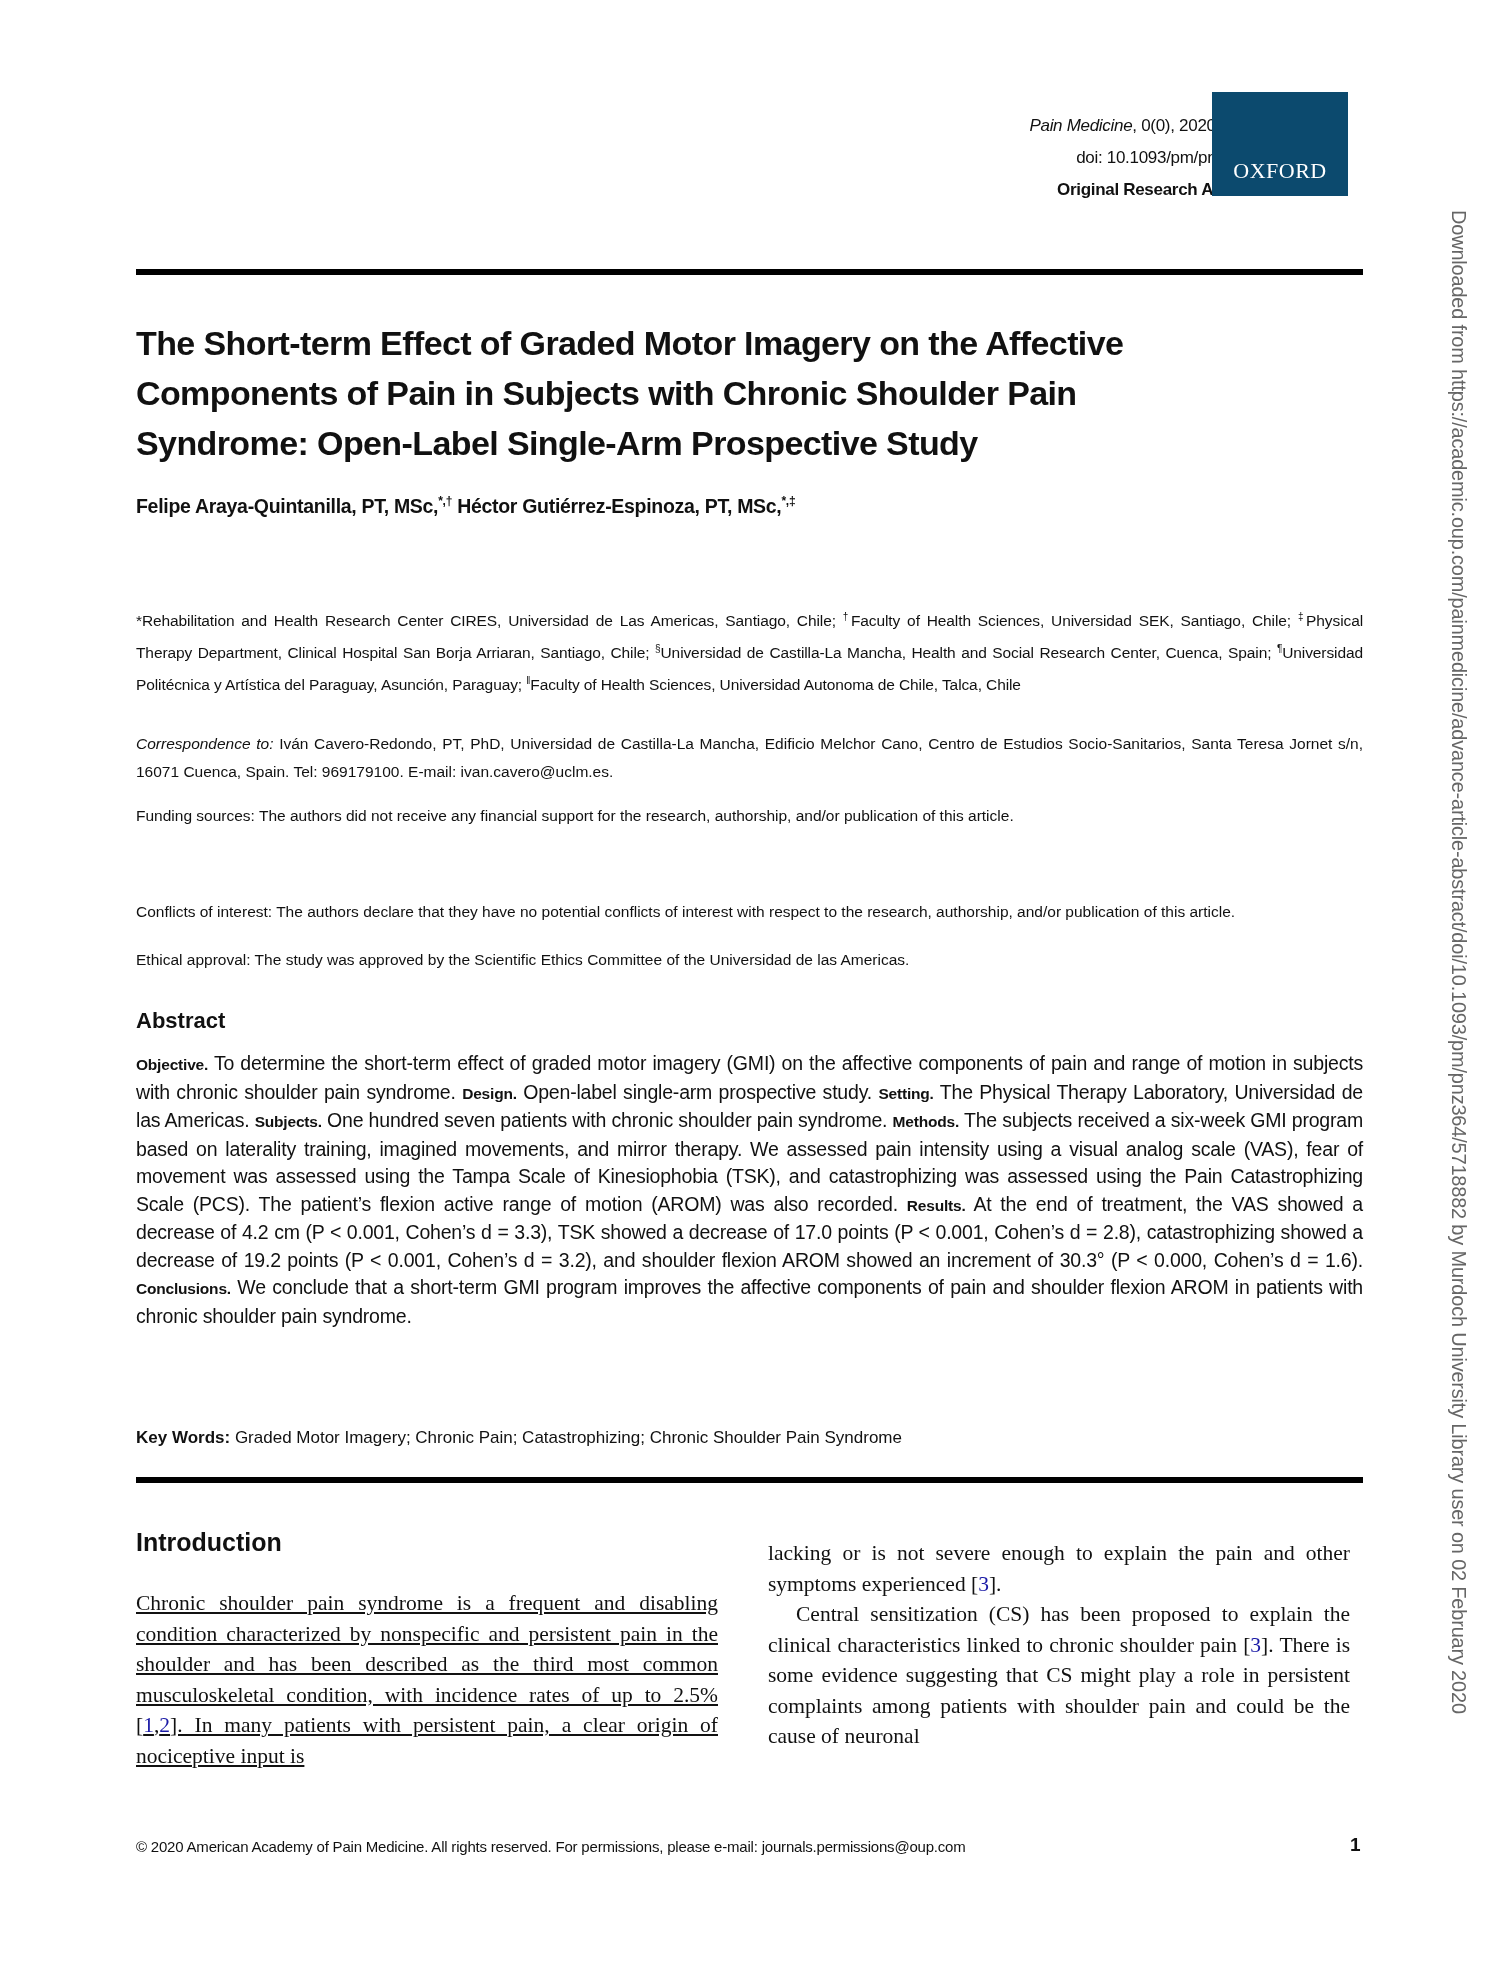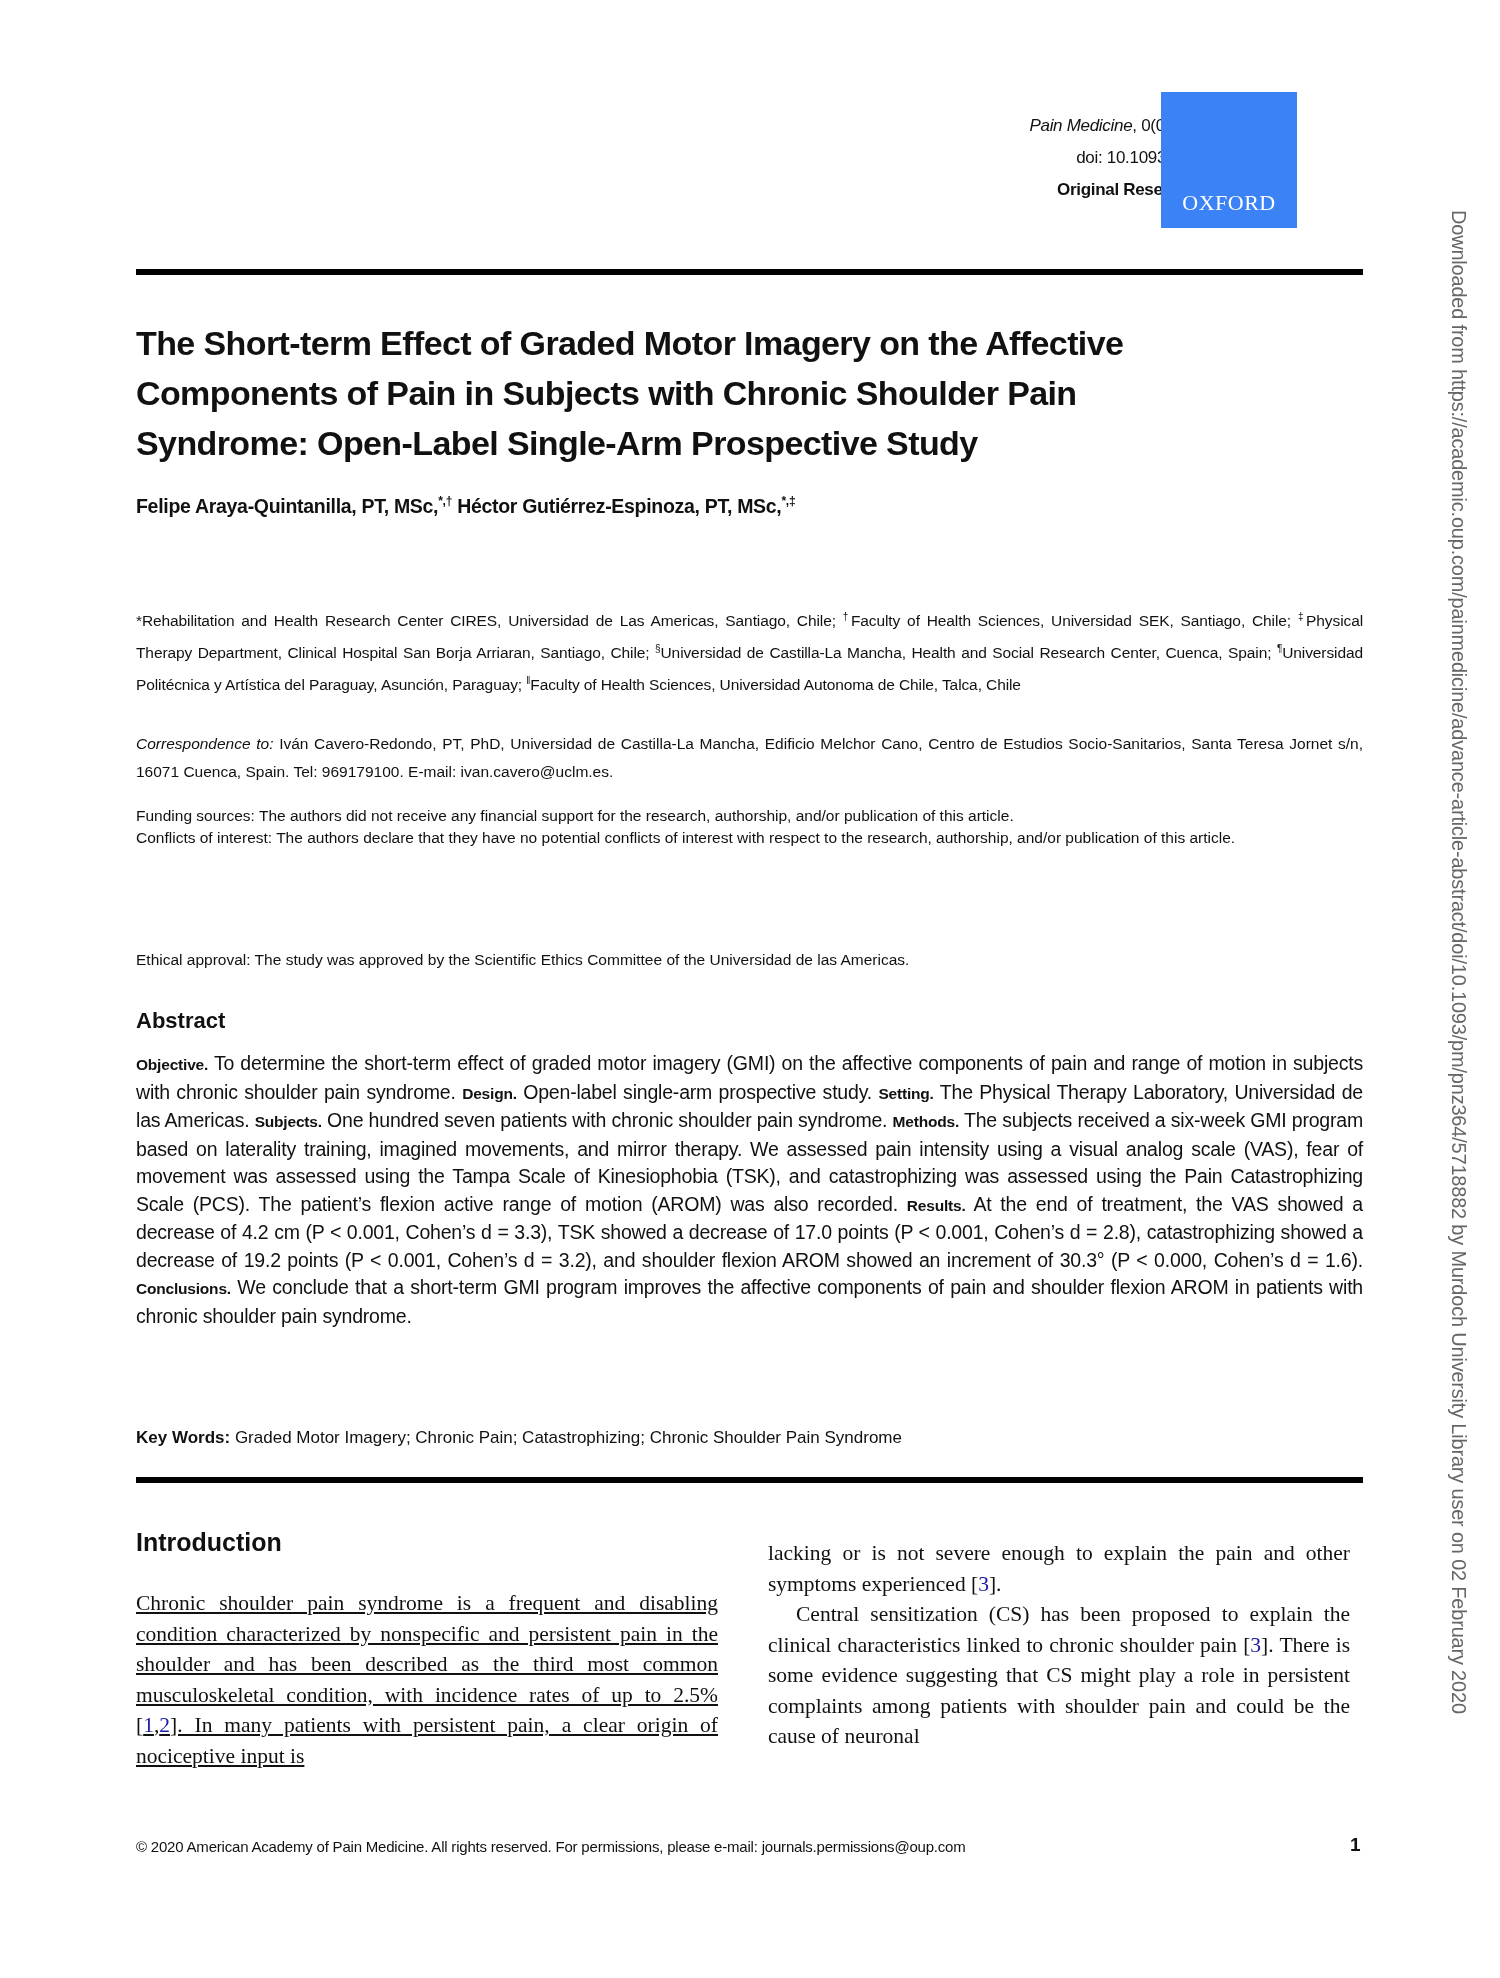--- a/index.html
+++ b/index.html
@@ -1,20 +1,20 @@
 <!DOCTYPE html>
 <html><head>
 <meta charset="utf-8">
 <style>
   html, body { margin:0; padding:0; background:#ffffff; }
   body { width:1500px; height:1978px; position:relative; overflow:hidden; color:#111; font-family:"Liberation Sans", sans-serif; }
   .abs { position:absolute; }
   .hdr { right:248px; top:110px; text-align:right; font-family:"Liberation Sans", sans-serif; font-size:17px; line-height:32px; letter-spacing:-0.3px; }
   .hdr .type { font-weight:bold; }
-  .oxford { left:1161px; top:92px; width:136px; height:136px; background:#3b82f6; }
+  .oxford { left:1212px; top:92px; width:136px; height:104px; background:#0c4a6e; }
   .oxford span { position:absolute; left:0; right:0; bottom:12px; text-align:center; color:#fff; font-family:"Liberation Serif", serif; font-size:22px; letter-spacing:0.5px; }
   .rule-top { left:136px; top:269px; width:1227px; height:6px; background:#000; }
   .rule-mid { left:136px; top:1477px; width:1227px; height:6px; background:#000; }
   .title { left:136px; top:318px; width:1230px; font-size:34px; font-weight:bold; line-height:50px; letter-spacing:-0.6px; }
   .authors { left:136px; top:486px; width:1240px; font-size:19.5px; font-weight:bold; line-height:30px; letter-spacing:-0.3px; }
   .authors sup { font-size:12px; }
   .affil { left:136px; top:603px; width:1227px; font-size:15.5px; line-height:28px; text-align:justify; letter-spacing:-0.1px; }
   .affil sup { font-size:10px; }
   .corr { left:136px; top:730px; width:1227px; font-size:15.5px; line-height:28px; text-align:justify; }
   .corr i { font-style:italic; }
@@ -60,21 +60,21 @@
   <div>
     <span>Felipe Araya-Quintanilla, PT, MSc,</span><sup>*,†</sup><span> Héctor Gutiérrez-Espinoza, PT, MSc,</span><sup>*,‡</sup>
   </div>
 </div>
 
 <div class="abs affil"><span>*Rehabilitation and Health Research Center CIRES, Universidad de Las Americas, Santiago, Chile; </span><sup>†</sup><span>Faculty of Health Sciences, Universidad SEK, Santiago, Chile; </span><sup>‡</sup><span>Physical Therapy Department, Clinical Hospital San Borja Arriaran, Santiago, Chile; </span><sup>§</sup><span>Universidad de Castilla-La Mancha, Health and Social Research Center, Cuenca, Spain; </span><sup>¶</sup><span>Universidad Politécnica y Artística del Paraguay, Asunción, Paraguay; </span><sup>‖</sup><span>Faculty of Health Sciences, Universidad Autonoma de Chile, Talca, Chile</span></div>
 
 <div class="abs corr"><i>Correspondence to:</i><span> Iván Cavero-Redondo, PT, PhD, Universidad de Castilla-La Mancha, Edificio Melchor Cano, Centro de Estudios Socio-Sanitarios, Santa Teresa Jornet s/n, 16071 Cuenca, Spain. Tel: 969179100. E-mail: ivan.cavero@uclm.es.</span></div>
 
 <div class="abs note" style="top:802px;">Funding sources: The authors did not receive any financial support for the research, authorship, and/or publication of this article.</div>
-<div class="abs note" style="top:824px;">Conflicts of interest: The authors declare that they have no potential conflicts of interest with respect to the research, authorship, and/or publication of this article.</div>
+<div class="abs note" style="top:898px;">Conflicts of interest: The authors declare that they have no potential conflicts of interest with respect to the research, authorship, and/or publication of this article.</div>
 <div class="abs note" style="top:946px;">Ethical approval: The study was approved by the Scientific Ethics Committee of the Universidad de las Americas.</div>
 
 <div class="abs abs-h">Abstract</div>
 <div class="abs abs-body"><b>Objective.</b><span> To determine the short-term effect of graded motor imagery (GMI) on the affective components of pain and range of motion in subjects with chronic shoulder pain syndrome. </span><b>Design.</b><span> Open-label single-arm prospective study. </span><b>Setting.</b><span> The Physical Therapy Laboratory, Universidad de las Americas. </span><b>Subjects.</b><span> One hundred seven patients with chronic shoulder pain syndrome. </span><b>Methods.</b><span> The subjects received a six-week GMI program based on laterality training, imagined movements, and mirror therapy. We assessed pain intensity using a visual analog scale (VAS), fear of movement was assessed using the Tampa Scale of Kinesiophobia (TSK), and catastrophizing was assessed using the Pain Catastrophizing Scale (PCS). The patient’s flexion active range of motion (AROM) was also recorded. </span><b>Results.</b><span> At the end of treatment, the VAS showed a decrease of 4.2 cm (P &lt; 0.001, Cohen’s d = 3.3), TSK showed a decrease of 17.0 points (P &lt; 0.001, Cohen’s d = 2.8), catastrophizing showed a decrease of 19.2 points (P &lt; 0.001, Cohen’s d = 3.2), and shoulder flexion AROM showed an increment of 30.3° (P &lt; 0.000, Cohen’s d = 1.6). </span><b>Conclusions.</b><span> We conclude that a short-term GMI program improves the affective components of pain and shoulder flexion AROM in patients with chronic shoulder pain syndrome.</span></div>
 
 <div class="abs kw"><b>Key Words:</b><span> Graded Motor Imagery; Chronic Pain; Catastrophizing; Chronic Shoulder Pain Syndrome</span></div>
 
 <div class="abs rule-mid"></div>
 
 <div class="abs intro-h">Introduction</div>

